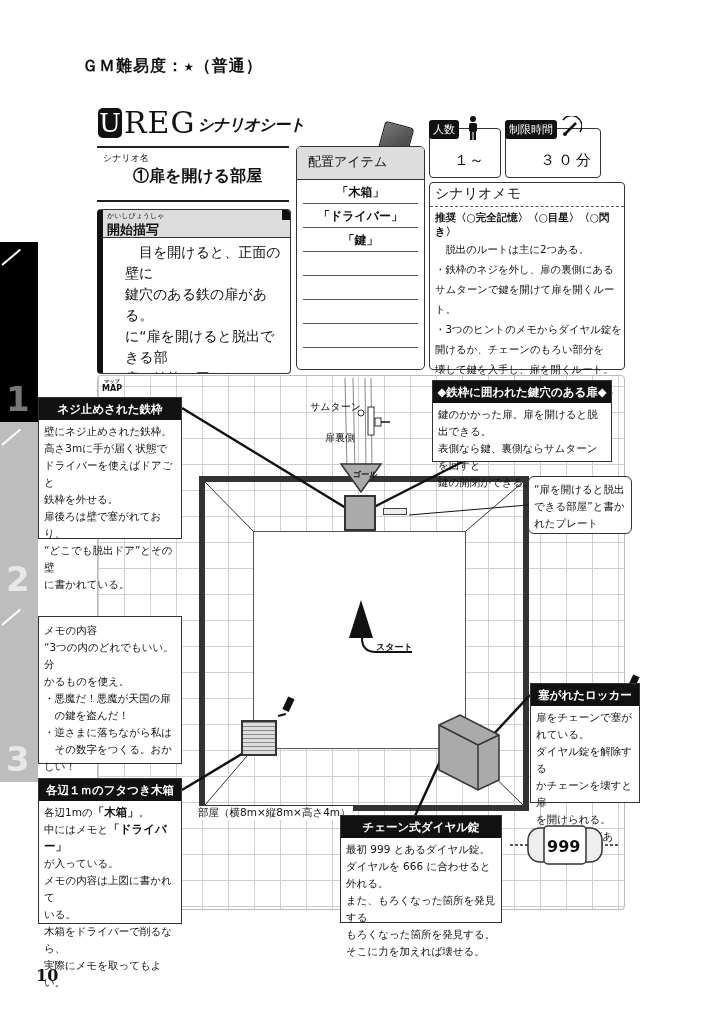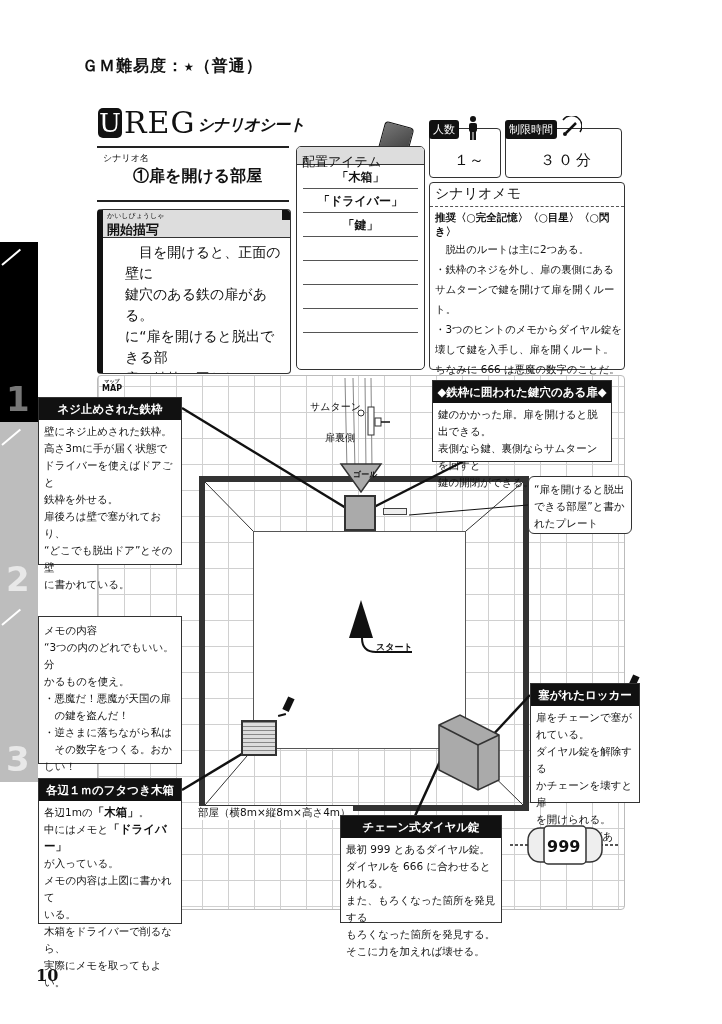--- a/index.html
+++ b/index.html
@@ -37,28 +37,28 @@
   
   .opening { left: 97px; top: 209px; width: 194px; height: 165px; border: 1px solid #333; border-radius: 4px; border-left: 6px solid #111; overflow: hidden; }
   .opening .head { height: 28px; background: #ddd; border-bottom: 1px solid #333; position: relative; }
   .opening .head .ruby { position: absolute; left: 4px; top: 1px; font-size: 7px; }
   .opening .head .title { position: absolute; left: 4px; top: 11px; font-size: 13px; font-weight: bold; }
   .opening .head .corner { position: absolute; right: 0; top: 0; width: 8px; height: 10px; background: #111; }
   .opening .body { padding: 4px 6px 0 10px; font-size: 14px; line-height: 21px; margin-left: 12px; }
 
   
   .items { left: 296px; top: 146px; width: 129px; height: 224px; border: 1px solid #333; border-radius: 5px; overflow: hidden; }
-  .items .head { height: 18px; background: #ddd; border-bottom: 1px solid #333; font-size: 13px; padding: 6px 0 0 5px; }
+  .items .head { height: 33px; background: #ddd; border-bottom: 1px solid #333; font-size: 13px; padding: 6px 0 0 11px; }
   .items .row { height: 24px; margin: 0 6px; border-bottom: 1px solid #555; text-align: center; font-size: 12px; font-weight: bold; line-height: 24px; }
 
   
   .label-chip { background: #111; color: #fff; font-size: 11px; font-weight: normal; padding: 2px 4px; border-radius: 3px; }
   .people-box { left: 429px; top: 128px; width: 72px; height: 50px; border: 1px solid #333; border-radius: 4px; }
   .people-box .val { position: absolute; left: 24px; top: 22px; font-family: "DejaVu Serif", serif; font-size: 15px; }
-  .time-box { left: 505px; top: 128px; width: 117px; height: 50px; border: 1px solid #333; border-radius: 4px; }
+  .time-box { left: 505px; top: 128px; width: 96px; height: 50px; border: 1px solid #333; border-radius: 4px; }
   .time-box .val { position: absolute; left: 34px; top: 22px; font-family: "DejaVu Serif", serif; font-size: 15px; letter-spacing: 3px; }
   .chip-people { left: 429px; top: 120px; }
   .chip-time { left: 505px; top: 120px; }
   .person-icon { left: 467px; top: 116px; width: 12px; height: 24px; }
   .clock-icon { left: 560px; top: 116px; width: 22px; height: 22px; }
 
   
   .memo { left: 429px; top: 182px; width: 196px; height: 188px; border: 1px solid #333; border-radius: 4px; }
   .memo .head { font-size: 14px; padding: 2px 0 0 5px; height: 24px; border-bottom: 1px dashed #555; }
   .memo .skills { font-size: 10.5px; font-weight: bold; padding: 4px 0 0 5px; }
@@ -82,21 +82,21 @@
   .door-back-label { left: 325px; top: 431px; font-size: 10px; }
 
   .start-label { left: 376px; top: 641px; font-size: 9px; font-weight: bold; }
 
   .crate { left: 241px; top: 720px; width: 36px; height: 36px; background: repeating-linear-gradient(0deg, #ddd 0 3px, #888 3px 4px); border: 2px solid #333; }
 
   
   .callout { background: #fff; border: 1px solid #333; }
   .callout .ch { background: #111; color: #fff; font-weight: bold; font-size: 11.5px; text-align: center; height: 22px; line-height: 22px; }
   .callout .cb { font-size: 10.5px; line-height: 17px; padding: 3px 5px; }
-  .co-frame { left: 38px; top: 397px; width: 144px; height: 168px; }
+  .co-frame { left: 38px; top: 397px; width: 144px; height: 142px; }
   .co-door { left: 432px; top: 380px; width: 180px; height: 82px; }
   .co-plate { left: 528px; top: 476px; width: 104px; height: 58px; border-radius: 6px; }
   .co-plate .cb { padding-top: 4px; }
   .co-memo { left: 38px; top: 616px; width: 144px; height: 148px; }
   .co-memo .cb { padding-top: 5px; }
   .co-crate { left: 38px; top: 778px; width: 144px; height: 146px; }
   .co-locker { left: 530px; top: 683px; width: 110px; height: 120px; }
   .co-lock { left: 340px; top: 815px; width: 162px; height: 108px; }
 
   .dial-lock { left: 510px; top: 822px; width: 110px; height: 46px; }
@@ -185,20 +185,21 @@
 </svg>
 
 <div class="abs memo">
   <div class="head">シナリオメモ</div>
   <div class="skills">推奨〈○完全記憶〉〈○目星〉〈○閃き〉</div>
   <div class="body">
     <div>　脱出のルートは主に2つある。</div>
     <div>・鉄枠のネジを外し、扉の裏側にある</div>
     <div>サムターンで鍵を開けて扉を開くルート。</div>
     <div>・3つのヒントのメモからダイヤル錠を</div>
+    <div>開けるか、チェーンのもろい部分を</div>
     <div>壊して鍵を入手し、扉を開くルート。</div>
     <div>ちなみに 666 は悪魔の数字のことだ。</div>
   </div>
 </div>
 
 <div class="abs map"></div>
 <div class="abs map-label">
   <span class="r">マップ</span>
   <span>MAP</span>
 </div>

